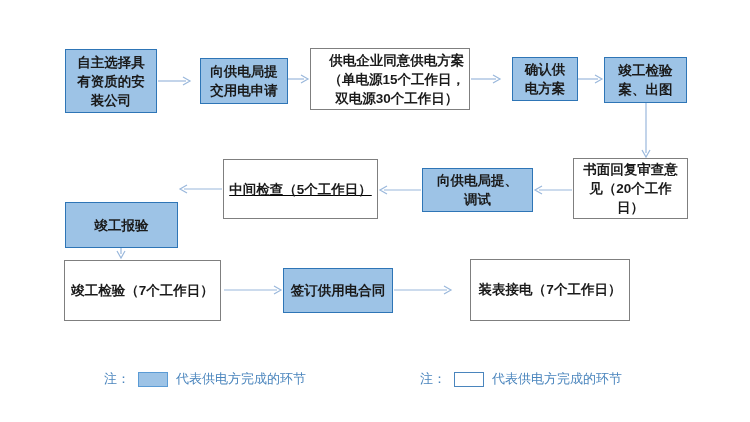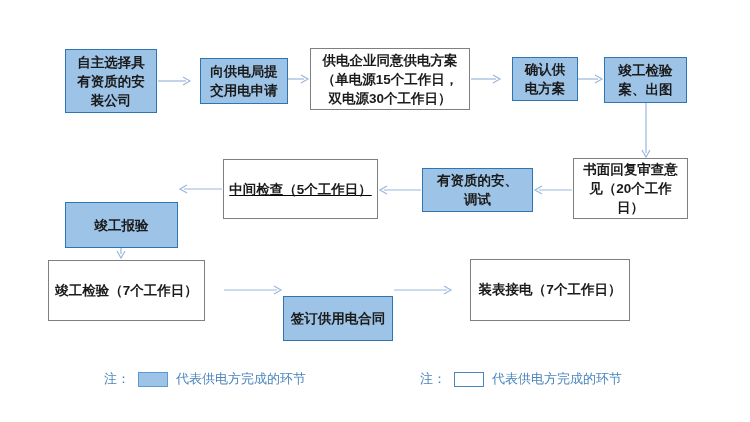--- a/index.html
+++ b/index.html
@@ -134,21 +134,21 @@
     <span class="box-label">自主选择具
 有资质的安
 装公司</span>
   </div>
 
   <div class="box consumer" style="left:200px; top:58px; width:88px; height:46px;">
     <span class="box-label">向供电局提
 交用电申请</span>
   </div>
 
-  <div class="box supplier" style="left:310px; top:48px; width:160px; height:62px;">
+  <div class="box supplier" style="left:310px; top:48px; width:160px; height:62px;justify-content:flex-end;">
     <span class="box-label">供电企业同意供电方案
 （单电源15个工作日，
 双电源30个工作日）</span>
   </div>
 
   <div class="box consumer" style="left:502px; top:57px; width:66px; height:44px;margin-left:10px;">
     <span class="box-label">确认供
 电方案</span>
   </div>
 
@@ -156,37 +156,37 @@
     <span class="box-label">竣工检验
 案、出图</span>
   </div>
 
   <div class="box supplier" style="left:573px; top:158px; width:115px; height:61px;">
     <span class="box-label">书面回复审查意
 见（20个工作日）</span>
   </div>
 
   <div class="box consumer" style="left:422px; top:168px; width:111px; height:44px;">
-    <span class="box-label">有资质的安、
+    <span class="box-label">向供电局提、
 调试</span>
   </div>
 
   <div class="box supplier" style="left:223px; top:159px; width:155px; height:60px;text-decoration:underline;">
     <span class="box-label">中间检查（5个工作日）</span>
   </div>
 
   <div class="box consumer" style="left:65px; top:166px; width:113px; height:46px;margin-top:36px;">
     <span class="box-label">竣工报验</span>
   </div>
 
-  <div class="box supplier" style="left:48px; top:260px; width:157px; height:61px;">
+  <div class="box supplier" style="left:64px; top:260px; width:157px; height:61px;">
     <span class="box-label">竣工检验（7个工作日）</span>
   </div>
 
-  <div class="box consumer" style="left:283px; top:268px; width:110px; height:45px;margin-top:28px;">
+  <div class="box consumer" style="left:283px; top:268px; width:110px; height:45px;">
     <span class="box-label">签订供用电合同</span>
   </div>
 
   <div class="box supplier" style="left:470px; top:259px; width:160px; height:62px;font-family:Liberation Mono, monospace;">
     <span class="box-label">装表接电（7个工作日）</span>
   </div>
 
   <div class="legend" style="left:104px; top:370px;">
     <span class="legend-note">注：</span>
     <span class="swatch consumer-swatch"></span>

